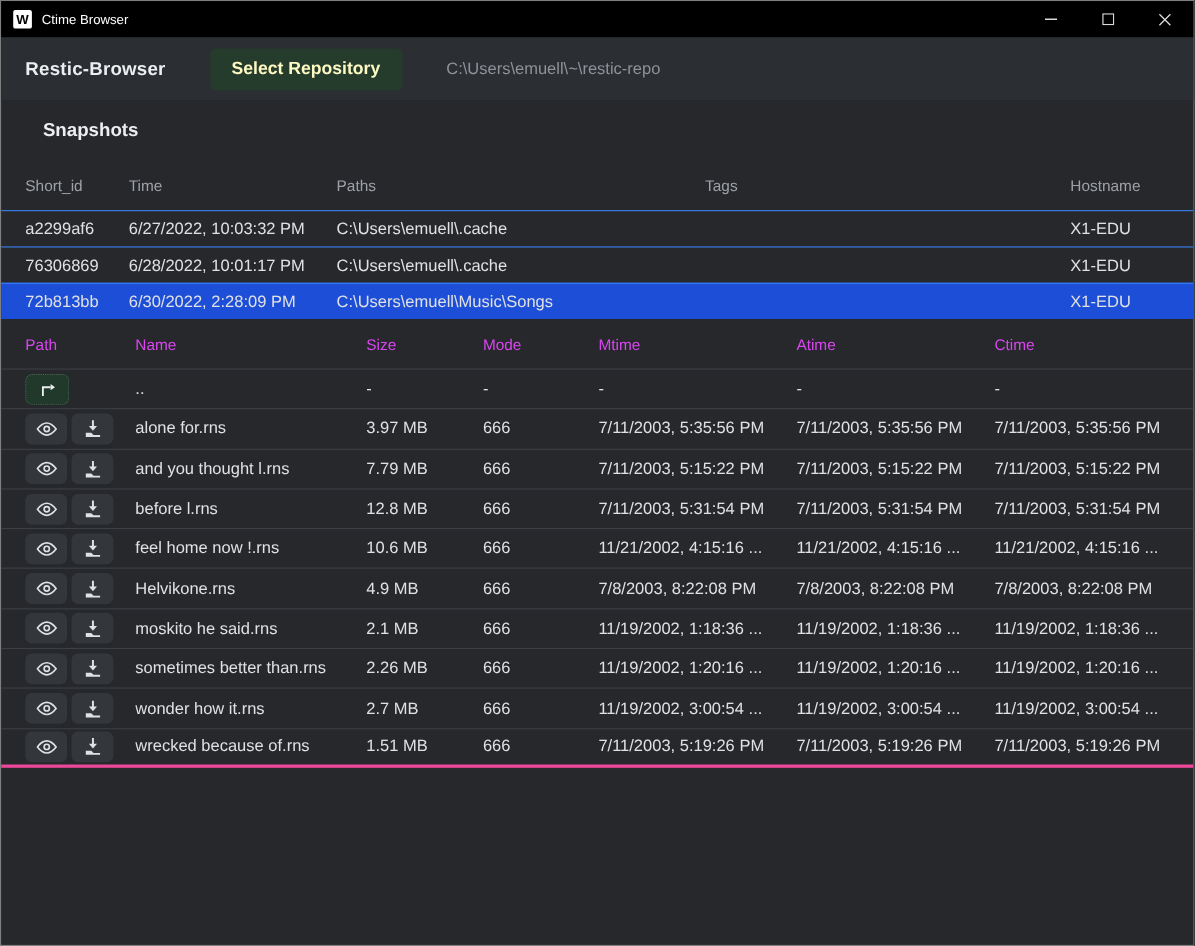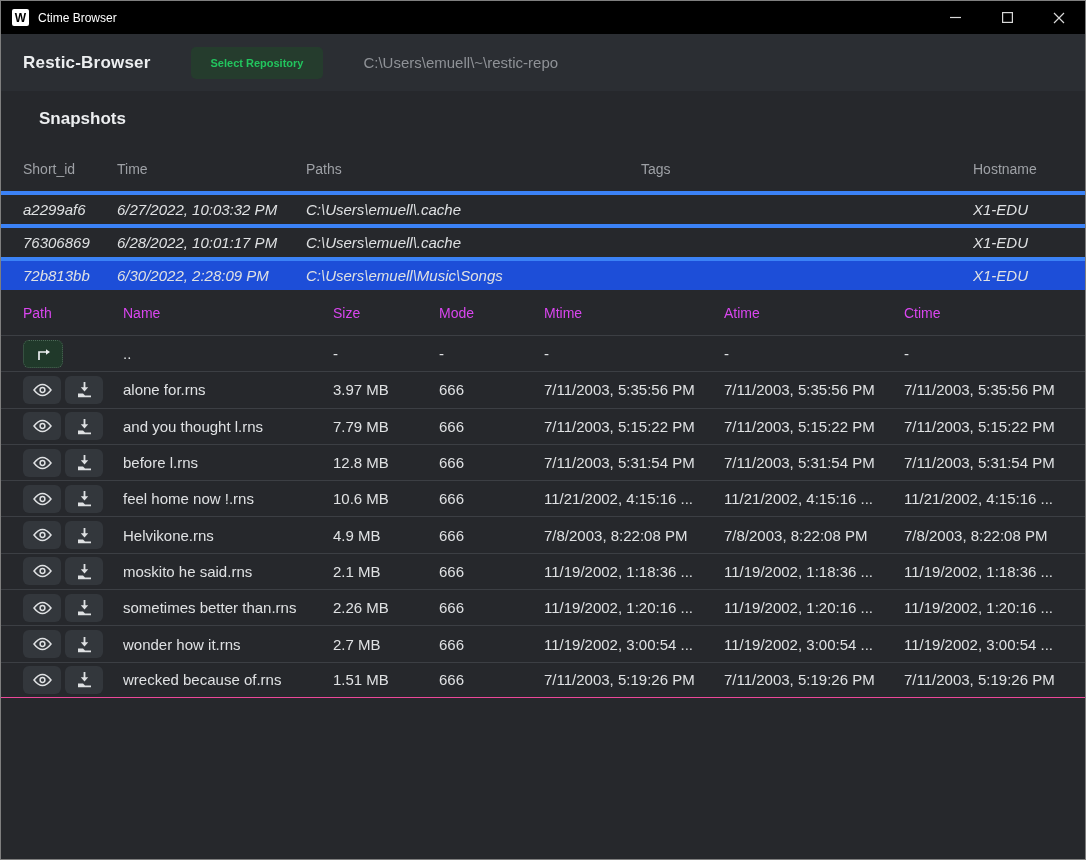--- a/index.html
+++ b/index.html
@@ -34,36 +34,36 @@
   }
   .tb-btn svg { display:block; }
 
   
   .toolbar {
     height:57px; background:#2b2e33;
     display:flex; align-items:center; gap:40px; padding:0 22px;
   }
   .app-title { font-size:17px; font-weight:bold; color:#eceef0; letter-spacing:.2px; }
   .select-repo {
-    background:#253c2d; color:#22c55e; font-weight:bold; font-size:11px;
+    background:#253c2d; color:#fef9c3; font-weight:bold; font-size:16px;
     font-family:"Liberation Sans", sans-serif;
     border:none; border-radius:5px; padding:10px 20px; cursor:pointer;
   }
   .repo-path { font-size:15px; color:#8f9297; }
 
   
   .section-title {
     height:56px; display:flex; align-items:center; padding-left:38px;
     font-size:17px; font-weight:bold; color:#eceef0;
   }
 
   
   .snap-grid { display:grid; grid-template-columns:94px 189px 335px 332px 1fr; padding:0 22px; align-items:center; }
   .snap-head { height:44px; font-size:14px; color:#9ea1a6; }
-  .snap-row  { height:33px; font-size:15px; color:#dfe1e3; border-top:4px solid #3b82f6;font-style:italic; }
+  .snap-row  { height:33px; font-size:15px; color:#dfe1e3; border-top:1px solid #3b82f6; }
   .snap-row.selected { background:#1d4ed8; }
   .snap-row:last-child { border-bottom:1px solid #3e4146; }
   .cell { overflow:hidden; white-space:nowrap; text-overflow:ellipsis; padding-right:8px; }
 
   
   .files-bar { height:56px; display:flex; align-items:center; padding:0 18px 0 22px; gap:14px; }
   .files-title { font-size:17px; font-weight:bold; color:#eceef0; }
   .icon-btn-sm {
     width:36px; height:36px; background:#33373c; border:none; border-radius:6px;
     display:flex; align-items:center; justify-content:center; cursor:pointer; flex:none;
@@ -72,21 +72,21 @@
     flex:1; height:36px; background:#36393e; border-radius:6px;
     display:flex; align-items:center; gap:10px; padding:0 12px;
   }
   .path-text { flex:1; font-size:14.5px; color:#cbcdd0; white-space:nowrap; overflow:hidden; }
   .clear-btn { background:none; border:none; cursor:pointer; display:flex; padding:2px; }
 
   
   .files-grid { display:grid; grid-template-columns:100px 210px 106px 105px 180px 180px 1fr; padding:0 22px; align-items:center; }
   .files-head { height:45px; font-size:14px; color:#d946ef; }
   .file-row { height:36.3px; font-size:15px; color:#dfe1e3; border-top:1px solid #3c3f44; }
-  .file-row:last-child { border-bottom:1px solid #ec4899; }
+  .file-row:last-child { border-bottom:3px solid #ec4899; }
   .row-actions { display:flex; gap:4px; }
   .act-btn {
     width:38px; height:28px; background:#33373c; border:none; border-radius:6px;
     display:flex; align-items:center; justify-content:center; cursor:pointer;
   }
   .up-btn {
     width:40px; height:28px; background:#20392a; border:1px dotted #4d6a58; border-radius:6px;
     display:flex; align-items:center; justify-content:center; cursor:pointer;
   }
 </style>

